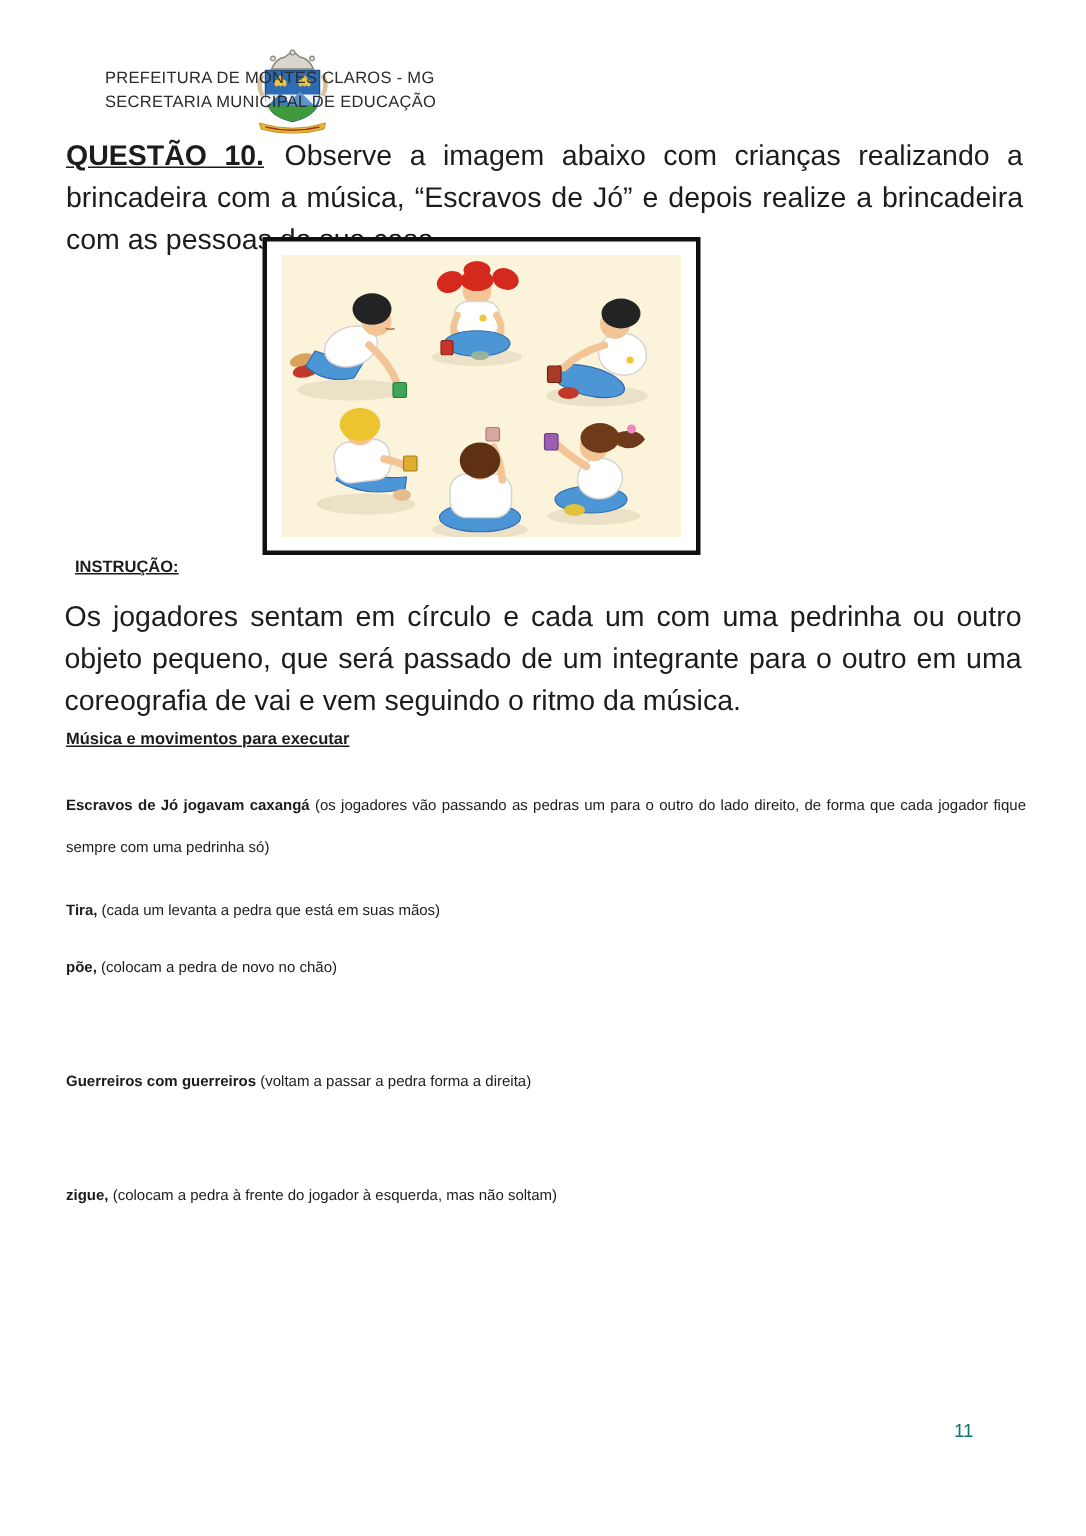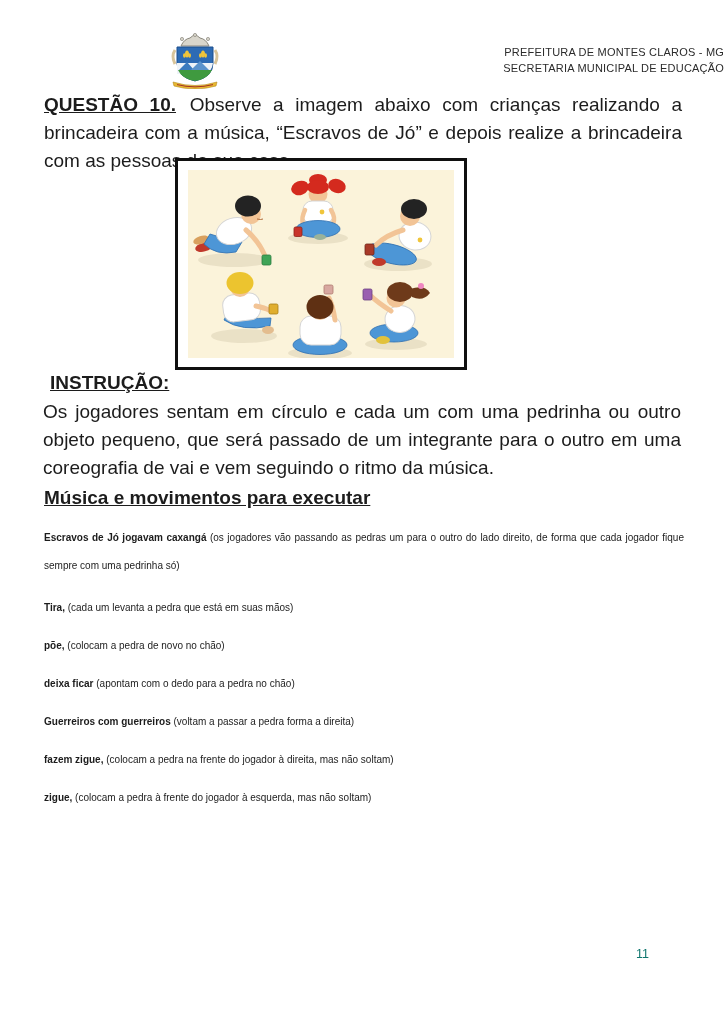--- a/index.html
+++ b/index.html
@@ -8,32 +8,32 @@
     width:724px;height:1024px;
     background:#ffffff;
     font-family:"Liberation Sans",sans-serif;
     color:#1c1c1c;
     overflow:hidden;
   }
   
   .hdr-logo{position:absolute;left:167px;top:32px;width:56px;height:57px;}
   .hdr-text{
     position:absolute;left:70px;right:0;top:44px;
-    text-align:right;font-size:11px;line-height:16px;color:#2b2b2b;
+    text-align:left;font-size:11px;line-height:16px;color:#2b2b2b;
     letter-spacing:.2px;
   }
   
   .para{
     position:absolute;left:44px;right:42px;margin:0;
     font-size:19px;line-height:28px;text-align:justify;
   }
   .q-label{font-weight:bold;text-decoration:underline;padding-right:2px;}
   .sec{
     position:absolute;margin:0;
-    font-size:19px;font-weight:bold;text-decoration:underline;
+    font-size:11px;font-weight:bold;text-decoration:underline;
   }
   .lyric{
     position:absolute;left:44px;right:40px;margin:0;
     font-size:10px;line-height:28px;
   }
   .lyric strong{font-weight:bold;}
   
   .illus{
     position:absolute;left:175px;top:158px;
     width:292px;height:212px;box-sizing:border-box;
@@ -178,24 +178,22 @@
   <p class="para" style="top:398px;left:43px;right:43px;">Os jogadores sentam em círculo e cada um com uma pedrinha ou outro objeto pequeno, que será passado de um integrante para o outro em uma coreografia de vai e vem seguindo o ritmo da música.</p>
 
   <h3 class="sec" style="top:487px;left:44px;">Música e movimentos para executar</h3>
 
   <p class="lyric" style="top:524px;text-align:justify;"><strong>Escravos de Jó jogavam caxangá</strong><span> (os jogadores vão passando as pedras um para o outro do lado direito, de forma que cada jogador fique sempre com uma pedrinha só)</span></p>
 
   <p class="lyric" style="top:594px;"><strong>Tira,</strong><span> (cada um levanta a pedra que está em suas mãos)</span></p>
 
   <p class="lyric" style="top:632px;"><strong>põe,</strong><span> (colocam a pedra de novo no chão)</span></p>
 
-  <p class="lyric" style="top:670px;"><strong>deixa ficar</strong><span> (apontam com o dedo para a pedra no chão)</span></p>
 
   <p class="lyric" style="top:708px;"><strong>Guerreiros com guerreiros</strong><span> (voltam a passar a pedra forma a direita)</span></p>
 
-  <p class="lyric" style="top:746px;"><strong>fazem zigue,</strong><span> (colocam a pedra na frente do jogador à direita, mas não soltam)</span></p>
 
   <p class="lyric" style="top:784px;"><strong>zigue,</strong><span> (colocam a pedra à frente do jogador à esquerda, mas não soltam)</span></p>
 
 
   <div class="pageno">11</div>
 
 </div>
 
 </body></html>

